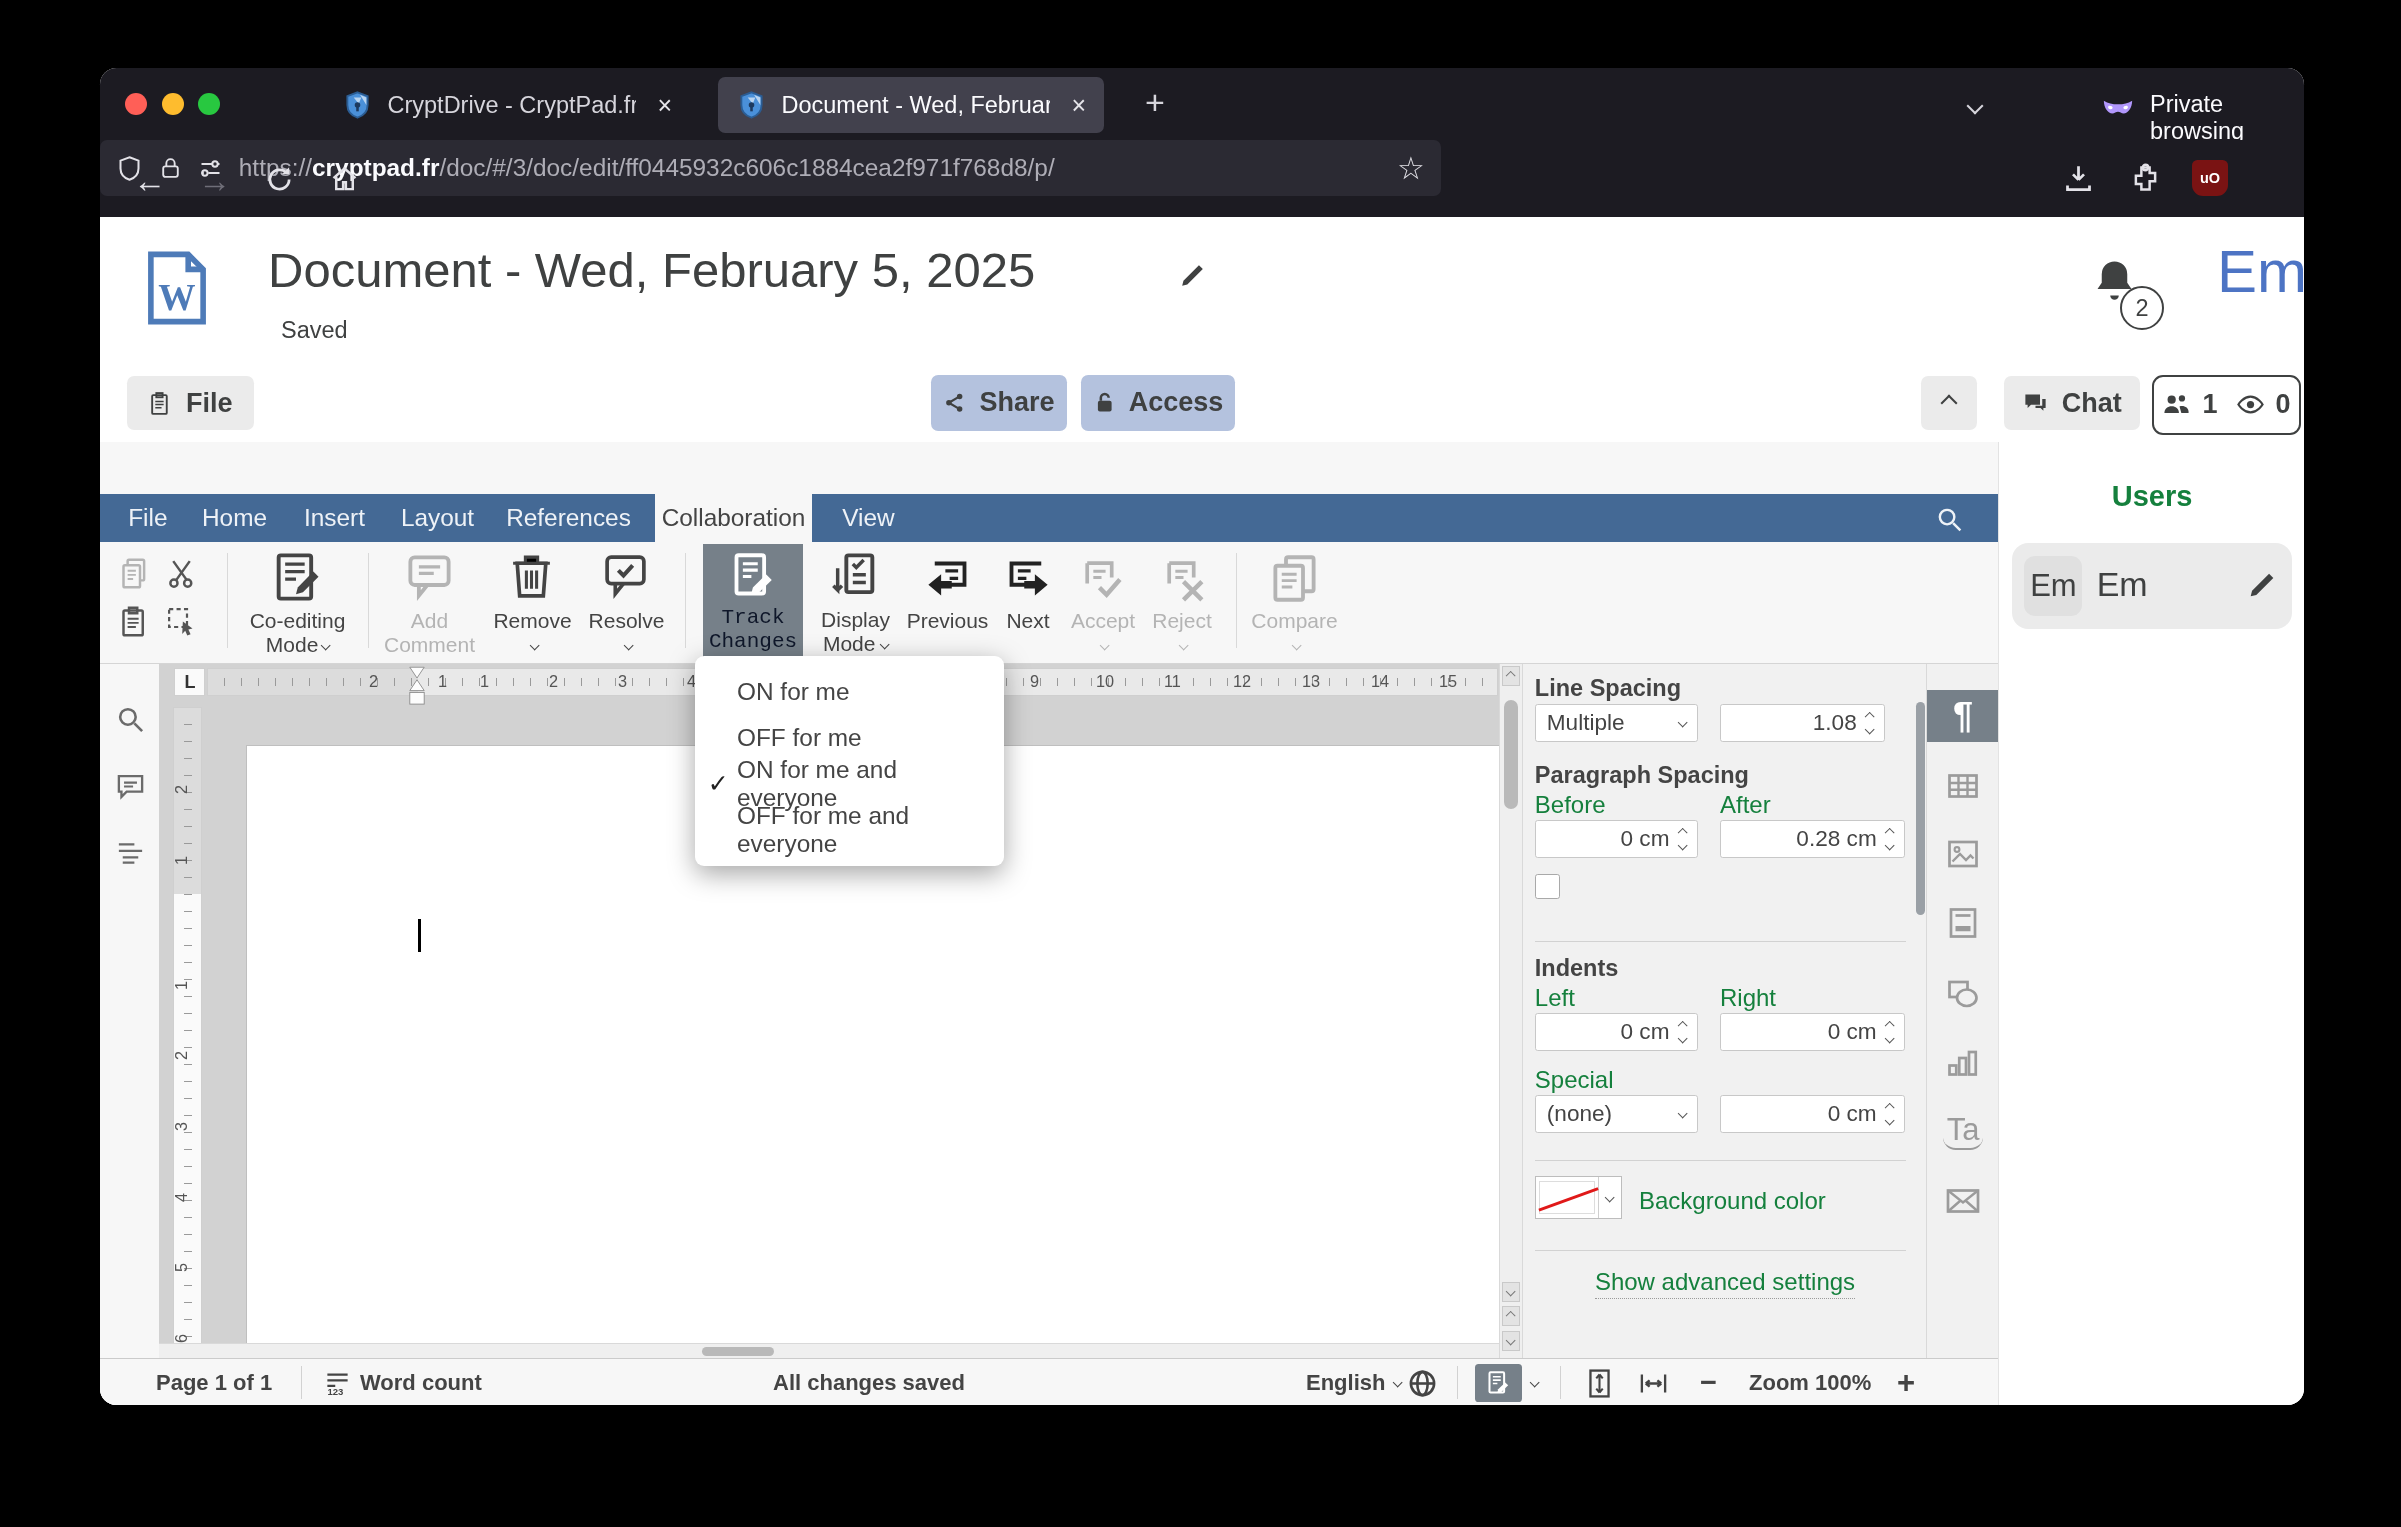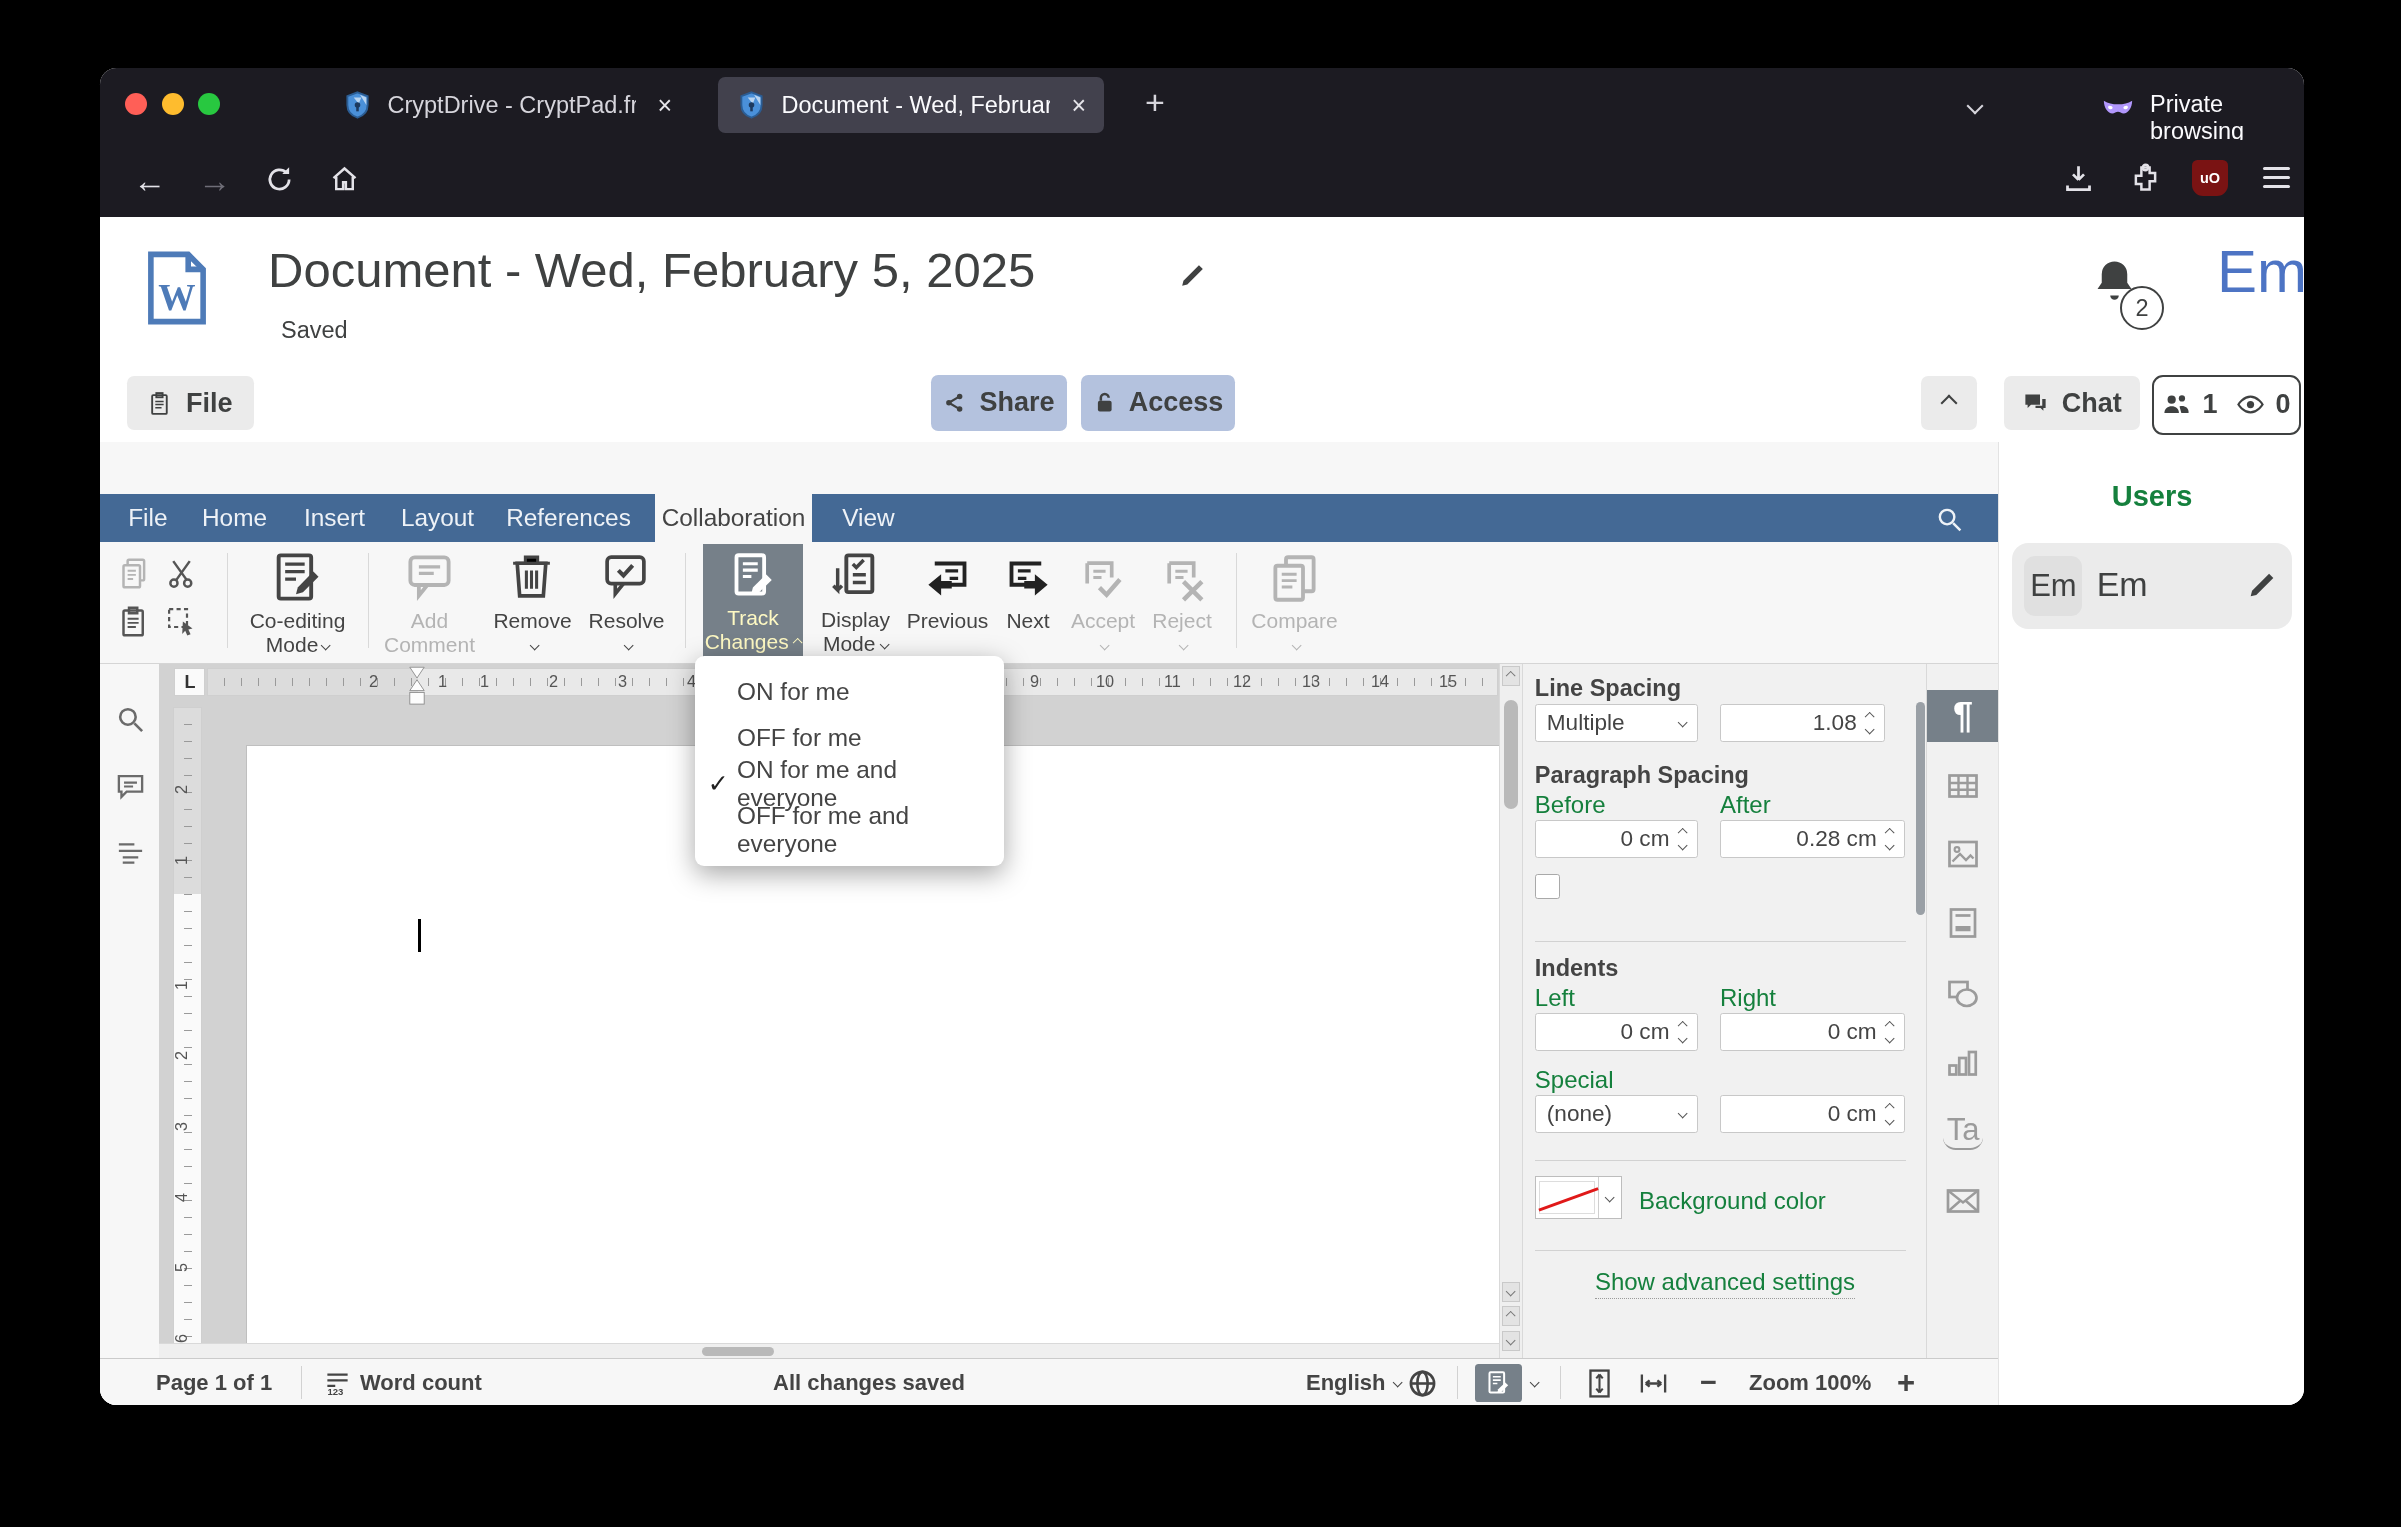--- a/index.html
+++ b/index.html
@@ -53,21 +53,21 @@
   .menubar{left:0;top:52px;width:1898px;height:48px;background:#446995;}
   .mtab{position:absolute;top:0;height:48px;display:flex;align-items:center;justify-content:center;
         color:#eef2f7;font-size:24.4px;}
   .mtab.active{background:#f7f7f7;color:#444;}
   .ribbon{left:0;top:100px;width:1898px;height:122px;background:#f7f7f7;border-bottom:0.9px solid #d5d5d5;box-sizing:border-box;}
   .rlabel{position:absolute;text-align:center;font-size:21px;line-height:24.4px;color:#444;}
   .rlabel .chev.sm{margin-left:3.6px;margin-bottom:2.7px;}
   .dim{color:#b4b4b4;}
   .rdiv{position:absolute;top:11px;width:0.9px;height:95px;background:#d9d9d9;}
   .trackblk{position:absolute;left:603px;top:1.8px;width:100px;height:119px;background:#768089;color:#fff;}
-  .trackblk .rlabel{color:#fef9c3;}
+  .trackblk .rlabel{color:#0f172a;font-family:Liberation Mono, monospace;}
   
   .docarea{left:0;top:222px;width:1898px;height:694px;background:#d2d2d2;}
   .leftstrip{left:0;top:0;width:59px;height:694px;background:#f7f7f7;color:#6b6b6b;}
   .canvas{left:59px;top:0;width:1364px;height:694px;background:#d2d2d2;overflow:hidden;}
   .hruler{left:48px;top:3.6px;width:1291px;height:28px;background:#e9e9e9;border:0.9px solid #cfcfcf;box-sizing:border-box;}
   .hruler .marginpart{position:absolute;left:0;top:0;width:210px;height:26px;background:#dcdcdc;}
   .hruler .ticks{position:absolute;left:0;top:9px;width:100%;height:8.1px;
     background:repeating-linear-gradient(90deg,transparent 0 16.3px,#9a9a9a 16.3px 17px);}
   .rnum{position:absolute;top:3.6px;font-size:16.3px;color:#555;}
   .vruler{left:13.6px;top:43px;width:29px;height:651px;background:#dcdcdc;border:0.9px solid #cfcfcf;box-sizing:border-box;}
@@ -386,20 +386,33 @@
 
   <div class="abs navbar">
     <div class="abs navic" style="left:33px;top:22px;font-size:33px">←</div>
     <div class="abs navic dim" style="left:98px;top:22px;font-size:33px">→</div>
     <svg class="abs navic" style="left:163px;top:22.6px" width="33" height="33" viewBox="0 0 36 36">
           <use href="#i-reload"></use>
         </svg>
     <svg class="abs navic" style="left:228px;top:22.6px" width="33" height="33" viewBox="0 0 36 36">
           <use href="#i-home"></use>
         </svg>
+    <div class="urlfield">
+      <svg width="27" height="27" style="color:#e3e2e8" viewBox="0 0 30 30">
+            <use href="#i-shield"></use>
+          </svg>
+      <svg width="25" height="25" style="color:#e3e2e8" viewBox="0 0 28 28">
+            <use href="#i-lock"></use>
+          </svg>
+      <svg width="27" height="27" style="color:#e3e2e8" viewBox="0 0 30 30">
+            <use href="#i-perm"></use>
+          </svg>
+      <span class="urltxt"><span>https://</span><b>cryptpad.fr</b><span>/doc/#/3/doc/edit/ff0445932c606c1884cea2f971f768d8/p/</span></span>
+      <span style="font-size:31px;color:#e3e2e8">☆</span>
+    </div>
     <svg class="abs navic" style="left:1962px;top:22px" width="33" height="33" viewBox="0 0 36 36">
           <use href="#i-dl"></use>
         </svg>
     <svg class="abs navic" style="left:2029px;top:22px" width="33" height="33" viewBox="0 0 36 36">
           <use href="#i-puzzle"></use>
         </svg>
     <div class="abs" style="left:2092px;top:20px;width:36px;height:36px;background:#7a1313;border-radius:5.4px 5.4px 11px 11px;display:flex;align-items:center;justify-content:center;color:#fff;font-size:14.5px;font-weight:700">uO</div>
     <div class="abs hamb" style="left:2163px;top:36px"></div>
   </div>
 

